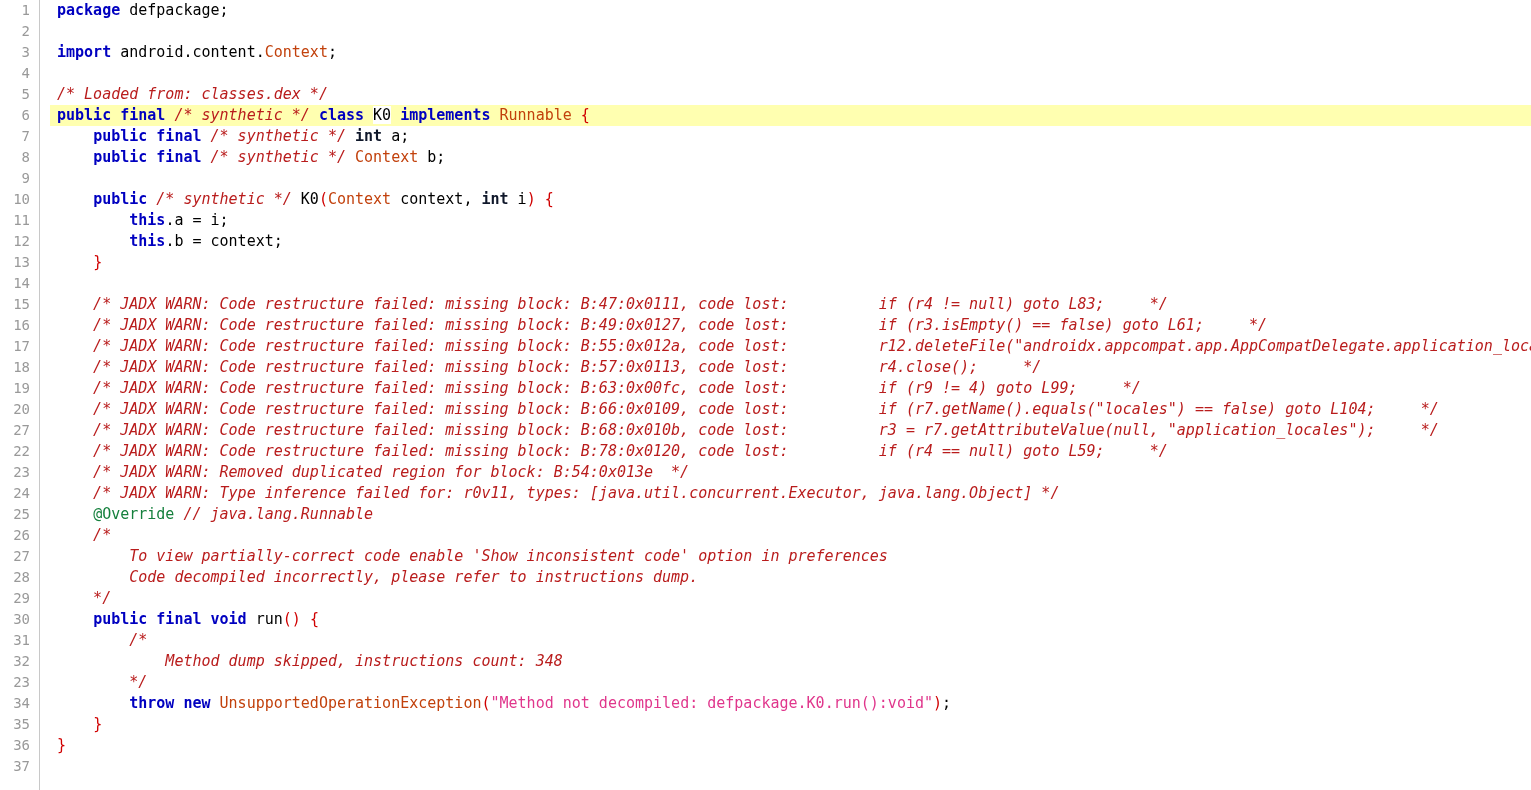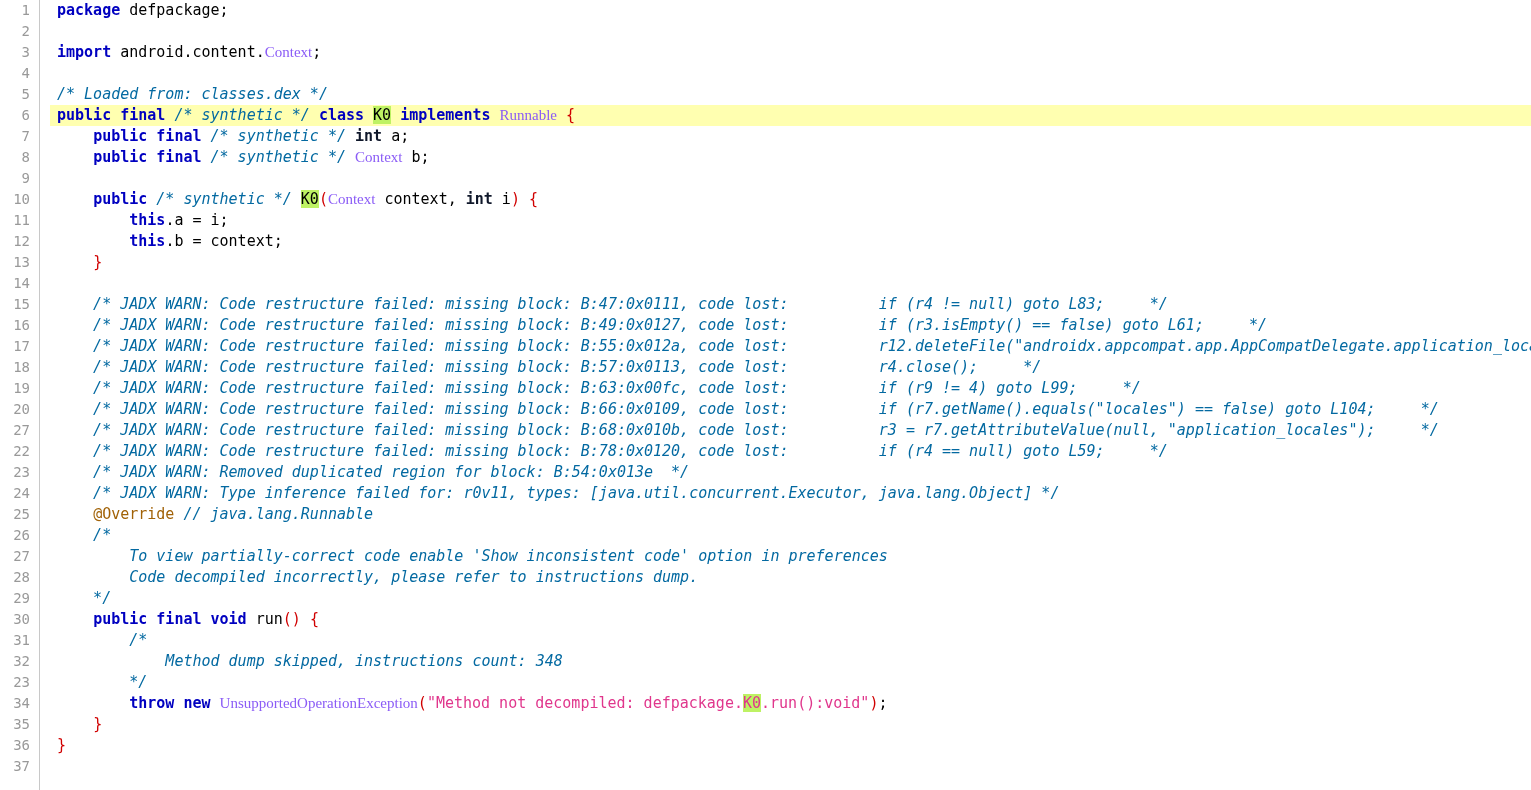--- a/index.html
+++ b/index.html
@@ -66,26 +66,26 @@
     font-family: "DejaVu Sans Mono", monospace;
     font-size: 15px;
   }
   .line.current {
     background: #ffffb0;
   }
 
   
   .kw   { color: #0000c0; font-weight: bold; }
   .prim { color: #0f172a; font-weight: bold; }
-  .cmt  { color: #0369a1; font-style: italic; margin-top: 48px; }
+  .cmt  { color: #b91c1c; font-style: italic; margin-top: 48px; }
   .str  { color: #e0368c; }
-  .type { color: #8b5cf6; font-family: Liberation Serif, serif; }
+  .type { color: #c2410c; }
   .br   { color: #d00000; }
-  .ann  { color: #a16207; }
-  .occ  { background: #bef264; }
+  .ann  { color: #15803d; }
+  .occ  { background: #ffffff; }
 </style>
 </head>
 <body>
 
 <div id="editor">
 
   <div id="gutter">
       <div class="lineno">1</div>
       <div class="lineno">2</div>
       <div class="lineno">3</div>

